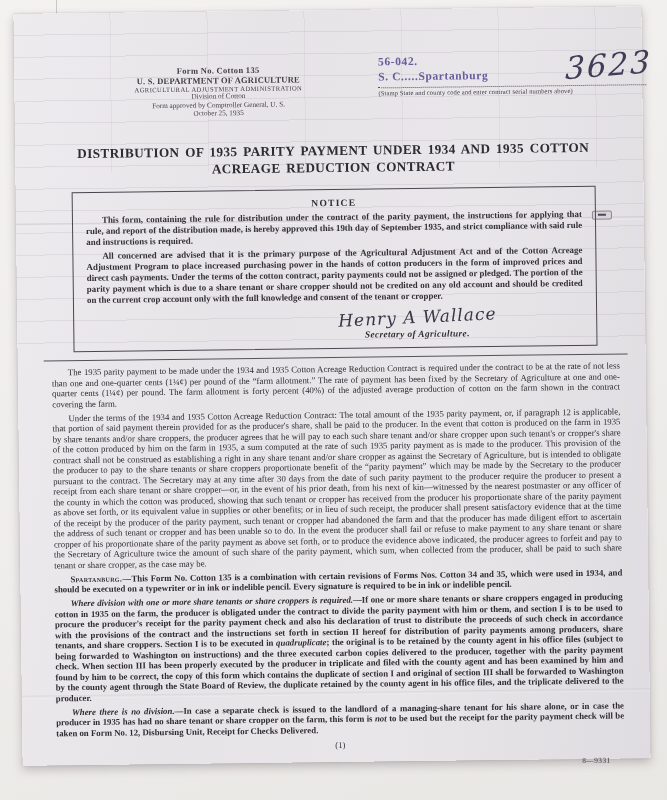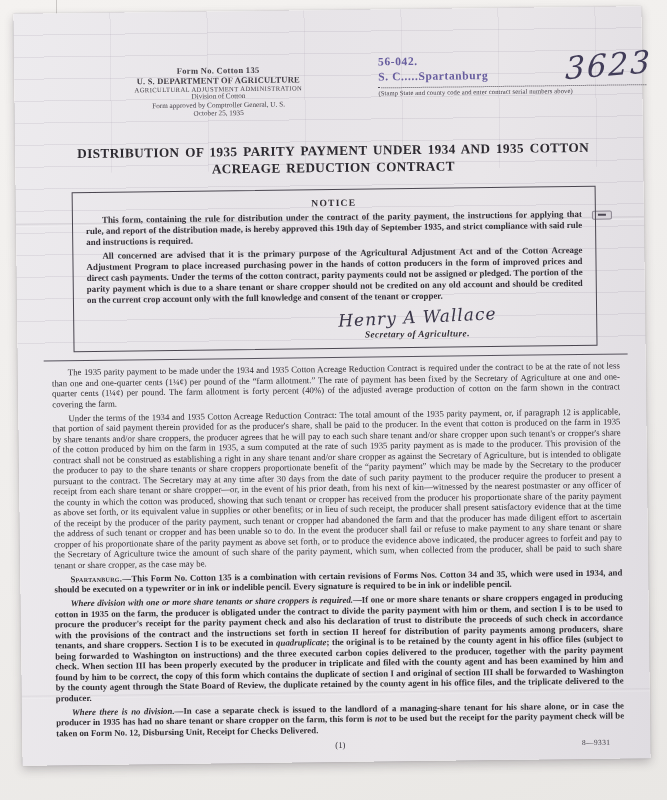--- a/index.html
+++ b/index.html
@@ -64,21 +64,21 @@
   
   .body-text{margin-top:6px;color:#2f2c31;}
   .bp{font-size:8.8px;line-height:10.5px;text-align:justify;text-indent:16px;margin:0 0 3.5px 0;}
   .bp.heavy{font-weight:bold;}
   .lead-italic{font-style:italic;}
   .smallcaps{font-variant:small-caps;letter-spacing:.3px;}
   .it{font-style:italic;margin-top:23px;}
 
   .footer-row{position:relative;margin-top:5px;height:14px;font-size:8.8px;color:#35323a;}
   .page-num{position:absolute;left:0;right:0;text-align:center;}
-  .print-code{position:absolute;right:14px;top:1px;font-size:7.4px;letter-spacing:.4px;}
+  .print-code{position:absolute;right:14px;top:19px;font-size:7.4px;letter-spacing:.4px;}
 </style>
 </head>
 <body>
 
 <div class="under-edge"></div>
 
 <div class="paper">
   <div class="ruled-h"></div>
   <div class="ruled-v"></div>
   <div class="crease crease-1"></div>

